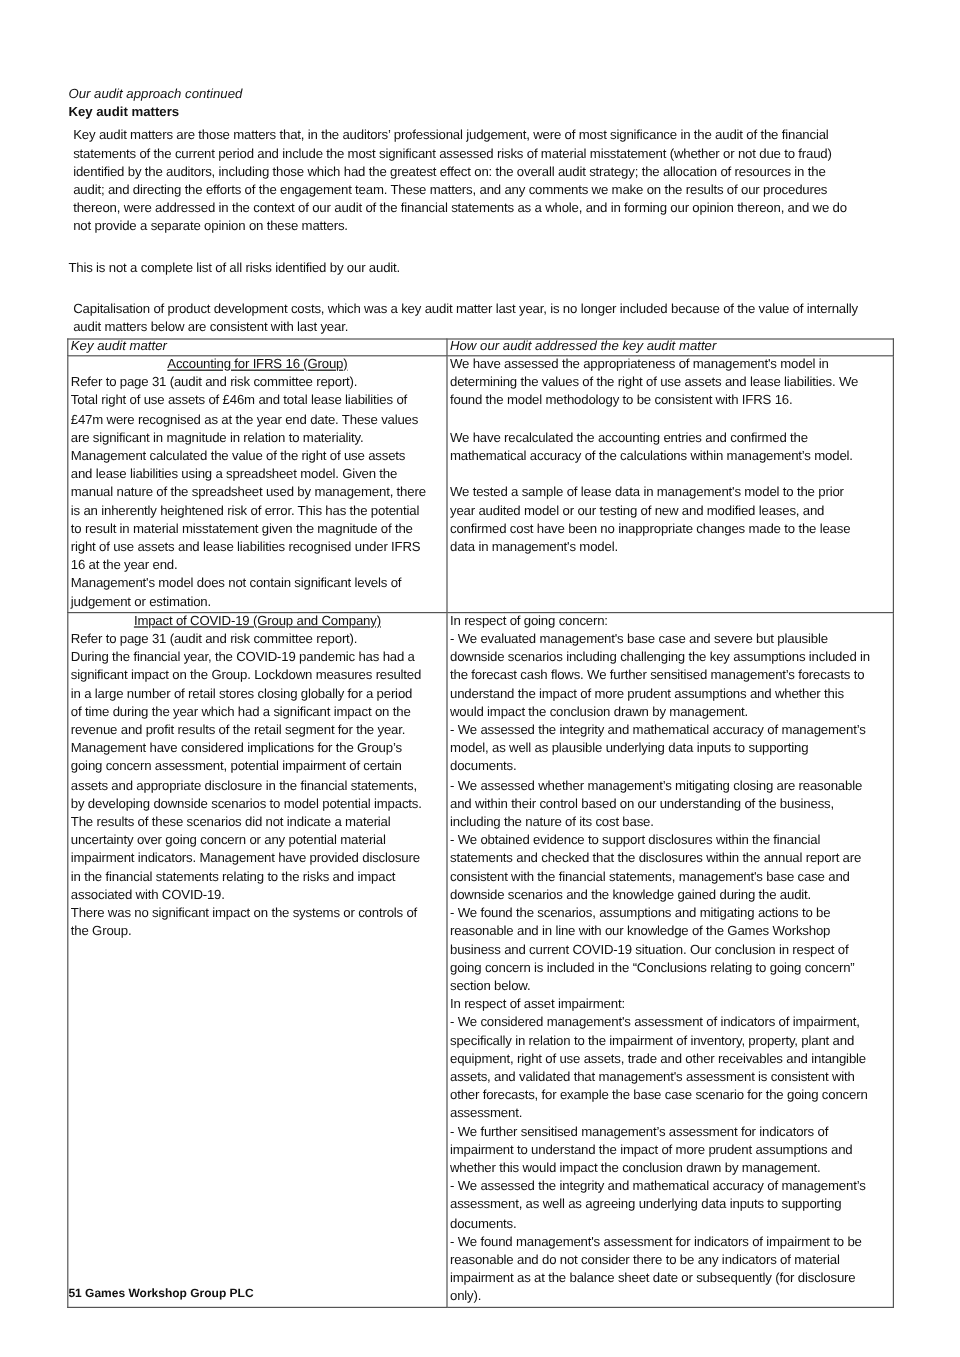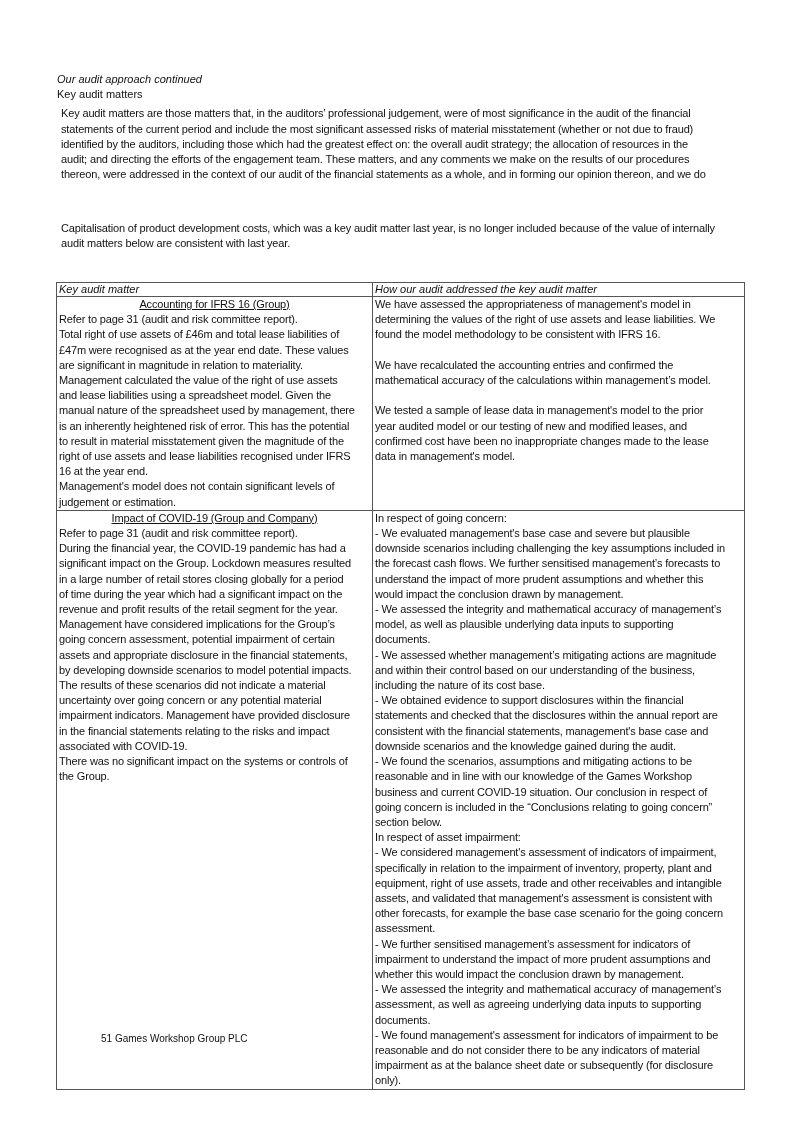--- a/index.html
+++ b/index.html
@@ -4,55 +4,57 @@
 <style>
   html, body { margin: 0; padding: 0; background: #ffffff; }
   body {
     width: 800px; height: 1131px; position: relative; overflow: hidden;
     font-family: "Liberation Sans", sans-serif;
     font-size: 11px; color: #111111;
   }
   .page { position: absolute; left: 57px; top: 72px; width: 690px; }
   .line { line-height: 15.2px; white-space: nowrap; letter-spacing: -0.15px; }
   .heading-italic { font-weight: normal; font-style: italic; line-height: 15.2px; }
-  .heading-bold { font-weight: normal; line-height: 15.2px; }
+  .heading-bold { font-weight: bold; line-height: 15.2px; }
   .para { margin: 4px; }
   .gap { height: 15.2px; }
   table.kam {
     position: absolute; left: 56px; top: 282px; width: 688px;
     border-collapse: collapse; table-layout: fixed; border-radius: 16px;
   }
   table.kam td, table.kam th {
     border: 1px solid #555555; vertical-align: top;
     padding: 0 2px 0 2px; font-weight: normal; text-align: left;
   }
   table.kam th { font-style: italic; line-height: 13px; }
   col.c1 { width: 316px; }
   col.c2 { width: 372px; }
   .u { text-decoration: underline; text-align: center; }
   .footer {
-    position: absolute; left: 57px; top: 1032px;
-    font-weight: normal; font-size: 10px; line-height: 14px; margin-left: 44px;
+    position: absolute; left: 57px; top: 1072px;
+    font-weight: bold; font-size: 10px; line-height: 14px;
   }
 </style>
 </head>
 <body>
 
 <div class="page">
   <div class="heading-italic">Our audit approach continued</div>
   <div class="heading-bold">Key audit matters</div>
 
   <div class="para">
     <div class="line">Key audit matters are those matters that, in the auditors’ professional judgement, were of most significance in the audit of the financial</div>
     <div class="line">statements of the current period and include the most significant assessed risks of material misstatement (whether or not due to fraud)</div>
     <div class="line">identified by the auditors, including those which had the greatest effect on: the overall audit strategy; the allocation of resources in the</div>
     <div class="line">audit; and directing the efforts of the engagement team. These matters, and any comments we make on the results of our procedures</div>
     <div class="line">thereon, were addressed in the context of our audit of the financial statements as a whole, and in forming our opinion thereon, and we do</div>
+    <div class="line">not provide a separate opinion on these matters.</div>
   </div>
   <div class="gap"></div>
+  <div class="line">This is not a complete list of all risks identified by our audit.</div>
   <div class="gap"></div>
   <div class="para">
     <div class="line">Capitalisation of product development costs, which was a key audit matter last year, is no longer included because of the value of internally</div>
     <div class="line">audit matters below are consistent with last year.</div>
   </div>
 </div>
 
 <table class="kam">
   <colgroup>
       <col class="c1">
@@ -120,21 +122,21 @@
       <td>
         <div class="line">In respect of going concern:</div>
         <div class="line">- We evaluated management's base case and severe but plausible</div>
         <div class="line">downside scenarios including challenging the key assumptions included in</div>
         <div class="line">the forecast cash flows. We further sensitised management’s forecasts to</div>
         <div class="line">understand the impact of more prudent assumptions and whether this</div>
         <div class="line">would impact the conclusion drawn by management.</div>
         <div class="line">- We assessed the integrity and mathematical accuracy of management’s</div>
         <div class="line">model, as well as plausible underlying data inputs to supporting</div>
         <div class="line">documents.</div>
-        <div class="line">- We assessed whether management’s mitigating actions are magnitude</div>
+        <div class="line">- We assessed whether management’s mitigating closing are reasonable</div>
         <div class="line">and within their control based on our understanding of the business,</div>
         <div class="line">including the nature of its cost base.</div>
         <div class="line">- We obtained evidence to support disclosures within the financial</div>
         <div class="line">statements and checked that the disclosures within the annual report are</div>
         <div class="line">consistent with the financial statements, management's base case and</div>
         <div class="line">downside scenarios and the knowledge gained during the audit.</div>
         <div class="line">- We found the scenarios, assumptions and mitigating actions to be</div>
         <div class="line">reasonable and in line with our knowledge of the Games Workshop</div>
         <div class="line">business and current COVID-19 situation. Our conclusion in respect of</div>
         <div class="line">going concern is included in the “Conclusions relating to going concern”</div>

